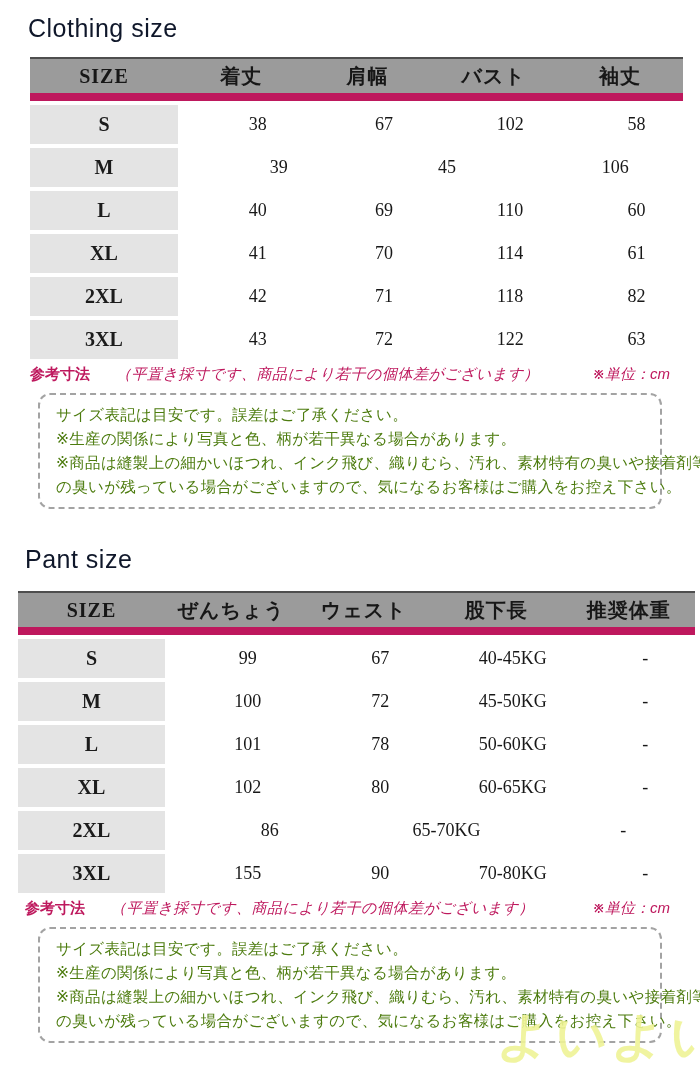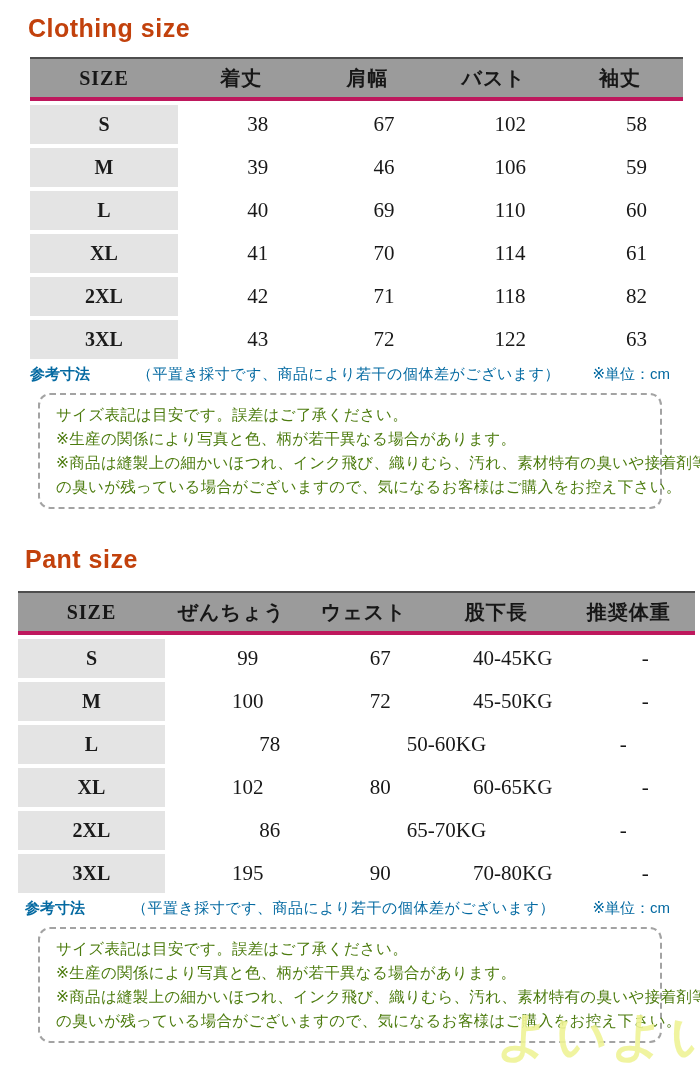--- a/index.html
+++ b/index.html
@@ -8,39 +8,39 @@
     height: 1081px;
     position: relative;
     overflow: hidden;
     background: #ffffff;
     color: #1e1e1e;
     font-family: "Liberation Sans", "DejaVu Sans", sans-serif;
   }
   .section-title {
     font-size: 25px;
     line-height: 32px;
-    font-weight: 700;
-    color: #c2410c;
+    font-weight: 400;
+    color: #0f172a;
     letter-spacing: 0.5px;
   }
   .title-clothing { margin: 12px 0 0 28px; }
   .title-pant { margin: 34px 0 16px 25px; }
 
   
   .size-table { }
   .t1 { margin: 13px 0 0 30px; width: 653px; }
   .t2 { margin: 8px 0 0 18px; width: 677px; }
 
   .thead {
     display: flex;
     align-items: center;
     height: 44px;
     background: #9b9b9b;
     border-top: 2px solid #4e4e4e;
-    border-bottom: 4px solid #be185d;
+    border-bottom: 8px solid #be185d;
   }
   .th, .cell, .cell-size {
     text-align: center;
     font-family: "Liberation Serif", "DejaVu Serif", serif;
   }
   .th {
     font-weight: bold;
     font-size: 20px;
     color: #171717;
     letter-spacing: 1px;
@@ -64,39 +64,38 @@
     font-weight: 600;
     color: #1b1b1b;
   }
   .t1 .cell-size { width: 148px; }
   .t2 .cell-size { width: 147px; }
   .cell {
     flex: 1;
     display: flex;
     align-items: center;
     justify-content: center;
-    font-size: 21px;
+    font-size: 18px;
     color: #181818;
     padding-left: 33px;
   }
 
   
   .measure-note {
     display: flex;
     align-items: baseline;
     margin-top: 6px;
     font-size: 15px;
-    color: #0369a1;
-    gap: 8px;
+    color: #be185d;
   }
   .mn1 { margin-left: 30px; width: 640px; }
   .mn2 { margin-left: 25px; width: 645px; }
   .measure-note .mn-label { font-weight: 600; }
-  .measure-note .mn-paren { margin-left: 39px; letter-spacing: 0.5px; }
-  .measure-note .mn-unit { margin-left: auto; }
+  .measure-note .mn-paren { margin-left: 26px; letter-spacing: 0.5px; font-style: italic; }
+  .measure-note .mn-unit { margin-left: auto; font-style: italic; }
 
   
   .disclaimer-box {
     margin: 9px 0 0 38px;
     width: 624px;
     border: 2px dashed #a3a3a3;
     border-radius: 12px;
     padding: 8px 16px;
     font-size: 15.5px;
     line-height: 24px;
@@ -135,23 +134,22 @@
   <div class="trow">
     <div class="cell-size">S</div>
     <div class="cell">38</div>
     <div class="cell">67</div>
     <div class="cell">102</div>
     <div class="cell">58</div>
   </div>
   <div class="trow">
     <div class="cell-size">M</div>
     <div class="cell">39</div>
-    <div class="cell">46</div>
+    <div class="cell">45</div>
     <div class="cell">106</div>
-    <div class="cell">59</div>
   </div>
   <div class="trow">
     <div class="cell-size">L</div>
     <div class="cell">40</div>
     <div class="cell">69</div>
     <div class="cell">110</div>
     <div class="cell">60</div>
   </div>
   <div class="trow">
     <div class="cell-size">XL</div>
@@ -208,40 +206,41 @@
   </div>
   <div class="trow">
     <div class="cell-size">M</div>
     <div class="cell">100</div>
     <div class="cell">72</div>
     <div class="cell">45-50KG</div>
     <div class="cell">-</div>
   </div>
   <div class="trow">
     <div class="cell-size">L</div>
+    <div class="cell">101</div>
     <div class="cell">78</div>
     <div class="cell">50-60KG</div>
     <div class="cell">-</div>
   </div>
   <div class="trow">
     <div class="cell-size">XL</div>
     <div class="cell">102</div>
     <div class="cell">80</div>
     <div class="cell">60-65KG</div>
     <div class="cell">-</div>
   </div>
   <div class="trow">
     <div class="cell-size">2XL</div>
     <div class="cell">86</div>
     <div class="cell">65-70KG</div>
     <div class="cell">-</div>
   </div>
   <div class="trow">
     <div class="cell-size">3XL</div>
-    <div class="cell">195</div>
+    <div class="cell">155</div>
     <div class="cell">90</div>
     <div class="cell">70-80KG</div>
     <div class="cell">-</div>
   </div>
 </div>
 
 <div class="measure-note mn2">
   <span class="mn-label">参考寸法</span>
   <span class="mn-paren">（平置き採寸です、商品により若干の個体差がございます）</span>
   <span class="mn-unit">※単位：cm</span>

